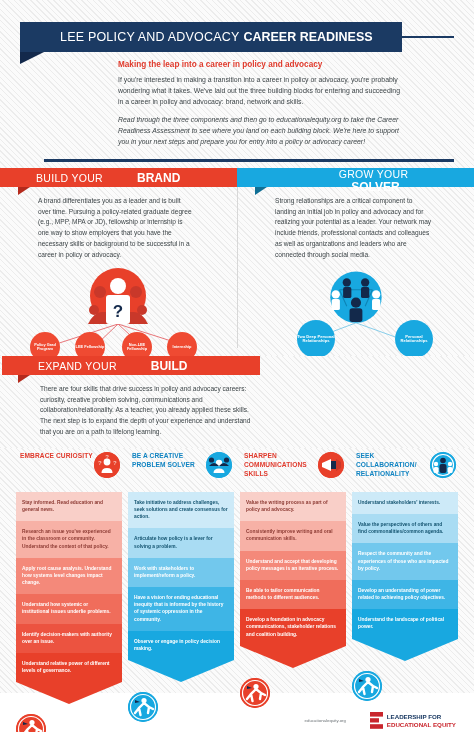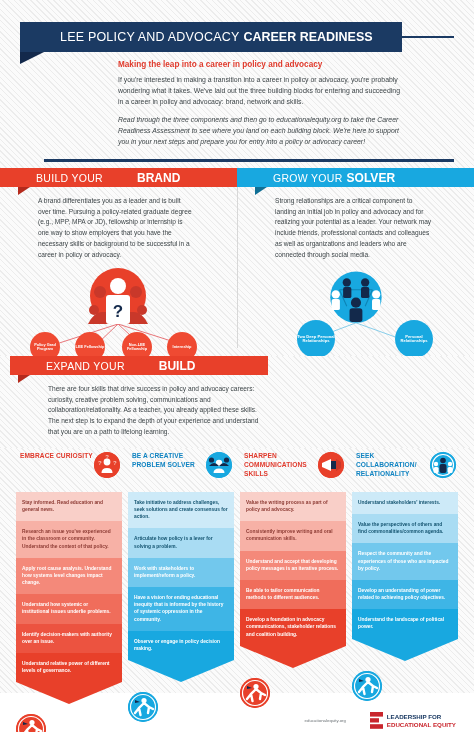--- a/index.html
+++ b/index.html
@@ -49,21 +49,21 @@
   }
   
   .banner {
     position: relative; height: 19px;
     display: flex; align-items: center;
     padding-left: 18px; color: #fff;
   }
   .banner .b1 { font-size: 10.5px; letter-spacing: .3px; }
   .banner .b2 { font-size: 12px; font-weight: bold; margin-left: 4px; text-align: right; }
   .banner.red { background: #e8402a; gap: 30px; }
-  .banner.blue { background: #18a8e0; }
+  .banner.blue { background: #18a8e0; flex-direction: column; }
   .tail { position: absolute; left: 0; top: 19px; width: 0; height: 0; }
   .tail.red { border-left: 12px solid #b52a1c; border-bottom: 8px solid transparent; }
   .tail.blue { border-left: 12px solid #0f6f95; border-bottom: 8px solid transparent; }
   
   #mid { position: relative; height: 188px; display: flex; }
   .mid-col { width: 50%; position: relative; padding: 0 18px; }
   .mid-col .banner { margin-left: -18px; margin-right: -18px; padding-left: 36px; }
   .mid-col .tail { left: 18px; }
   .sec-p { font-size: 6.6px; line-height: 1.63; color: #3d4548; padding: 9px 24px 0 20px; }
   
@@ -75,21 +75,21 @@
     line-height: 1.2;
   }
   .node.red { background: #ef4a32; font-size: 3.9px; width: 30px; height: 30px; }
   .node.blue { background: #18a8e0; font-size: 4.1px; width: 38px; height: 38px; }
   .bullets { display: flex; gap: 18px; padding: 2px 6px 0 12px; }
   .bullets ul { list-style: none; }
   .bullets li { font-size: 4.6px; font-weight: bold; color: #1b3A63; line-height: 1.7; }
   .bullets li::before { content: "\2022"; color: #1b3A63; margin-right: 2px; }
   .mid-divider { position: absolute; left: 237px; top: 8px; width: 1px; height: 172px; background: #d8d8d8; }
   
-  #skills-head { position: relative; padding: 0 28px; height: 92px; }
+  #skills-head { position: relative; padding: 0 20px; height: 92px; }
   #skills-head .banner { margin: 0 -18px; padding-left: 36px; width: 258px; }
   #skills-head .tail { left: 18px; }
   #skills-head .sec-p { width: 258px; padding-left: 20px; }
   #columns { display: flex; padding: 0 16px; gap: 6px; height: 245px; }
   .scol { flex: 1; position: relative; }
   .scol-head { display: flex; align-items: flex-start; justify-content: space-between; height: 44px; padding: 4px 2px 0 4px; }
   .scol-title { font-size: 6.6px; font-weight: bold; line-height: 1.35; letter-spacing: .1px; }
   .scol-title.red { color: #e03a2c; }
   .scol-title.blue { color: #1184c2; }
   .badge { width: 26px; height: 26px; border-radius: 50%; flex: none; }

